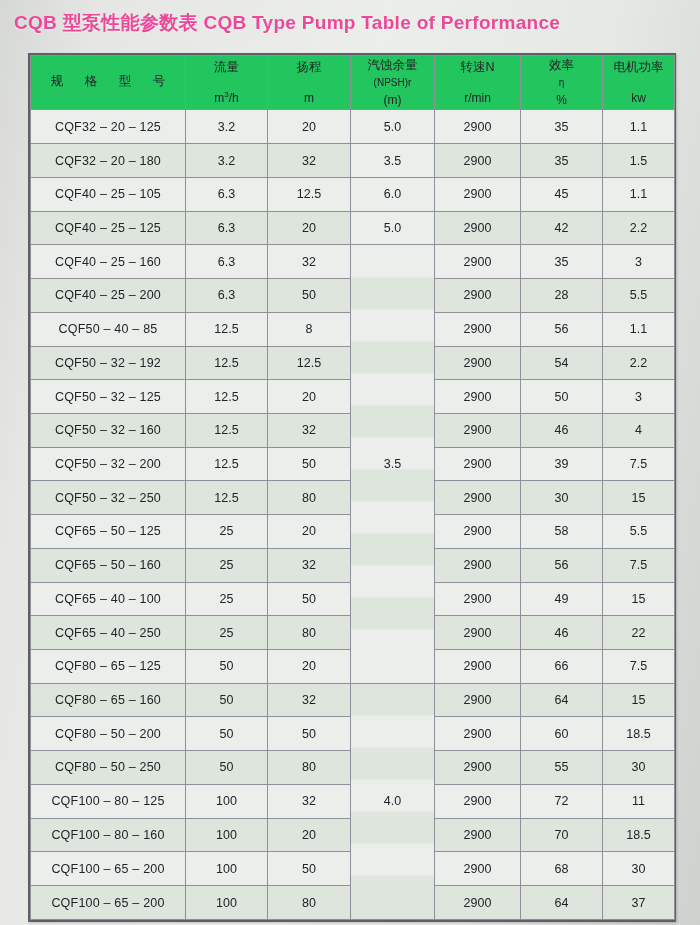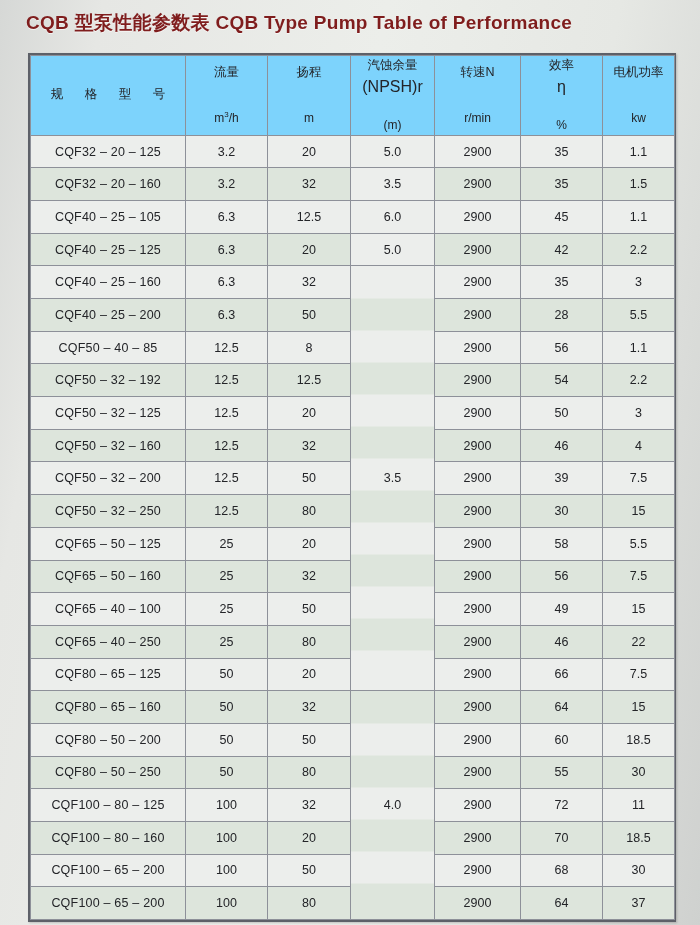--- a/index.html
+++ b/index.html
@@ -4,56 +4,55 @@
 <style>
   html,body{margin:0;padding:0;}
   body{
     width:700px;height:925px;
     background:linear-gradient(100deg,#d6d8d6 0%,#e6e7e4 12%,#eceeea 45%,#e6e8e4 72%,#cfd1cf 100%);
     font-family:"Liberation Sans","DejaVu Sans",sans-serif;
     overflow:hidden;position:relative;
   }
   #page-title{
     position:absolute;left:14px;top:10px;
-    font-size:19px;font-weight:bold;color:#7f1d1d;
+    font-size:19px;font-weight:bold;color:#ec4899;
     letter-spacing:0.3px;white-space:nowrap;
     text-shadow:0 1px 0 rgba(255,255,255,.6);
-    margin-left:12px;
   }
   #table-wrap{
     position:absolute;left:28px;top:53px;
     width:644px;height:865px;
     border:2px solid #5d6068;
     box-shadow:1px 1px 2px rgba(0,0,0,.18);
     background:#f2f3f1;
   }
   table#perf-table{
     width:100%;height:100%;
     border-collapse:collapse;
     table-layout:fixed;
   }
   table#perf-table td{
     border:1px solid #8d9099;
     text-align:center;vertical-align:middle;
     font-size:12.5px;color:#232428;
     padding:0;
   }
   thead td{
-    background:#7dd3fc;
+    background:#22c55e;
     font-size:13px;
     line-height:1.55;
     padding:5px 0 6px 0;
   }
   td.hd-spec{
     font-size:14px;letter-spacing:7px;
     text-indent:7px;font-weight:normal;font-family:Liberation Mono, monospace;
   }
   .hd-l1{display:block;}
-  .hd-l2{display:block;font-size:16px;}
-  .hd-l3{display:block;font-size:12px;margin-top:16px;}
+  .hd-l2{display:block;font-size:10px;}
+  .hd-l3{display:block;font-size:12px;}
   .hd-gap{display:block;height:11px;}
   tbody tr{height:32px;}
   tbody tr.rw-alt td{background:#dde5dc;}
   tbody tr.rw-odd td{background:#eceeec;}
   td.c-model{font-size:13px;letter-spacing:.2px;}
   td.npsh-merge{font-size:12.5px;}
   tbody td.npsh-a{background:#eceeec !important;}
   tbody td.npsh-b{
     background:linear-gradient(180deg,
       #eceeec 0px,#eceeec 32px,#dde5dc 32px,#dde5dc 64px,
@@ -128,21 +127,21 @@
         <tr class="rw-odd">
           <td class="c-model">CQF32 – 20 – 125</td>
           <td>3.2</td>
           <td>20</td>
           <td class="npsh-merge npsh-a">5.0</td>
           <td>2900</td>
           <td>35</td>
           <td>1.1</td>
         </tr>
         <tr class="rw-alt">
-          <td class="c-model">CQF32 – 20 – 160</td>
+          <td class="c-model">CQF32 – 20 – 180</td>
           <td>3.2</td>
           <td>32</td>
           <td class="npsh-merge npsh-a">3.5</td>
           <td>2900</td>
           <td>35</td>
           <td>1.5</td>
         </tr>
         <tr class="rw-odd">
           <td class="c-model">CQF40 – 25 – 105</td>
           <td>6.3</td>

